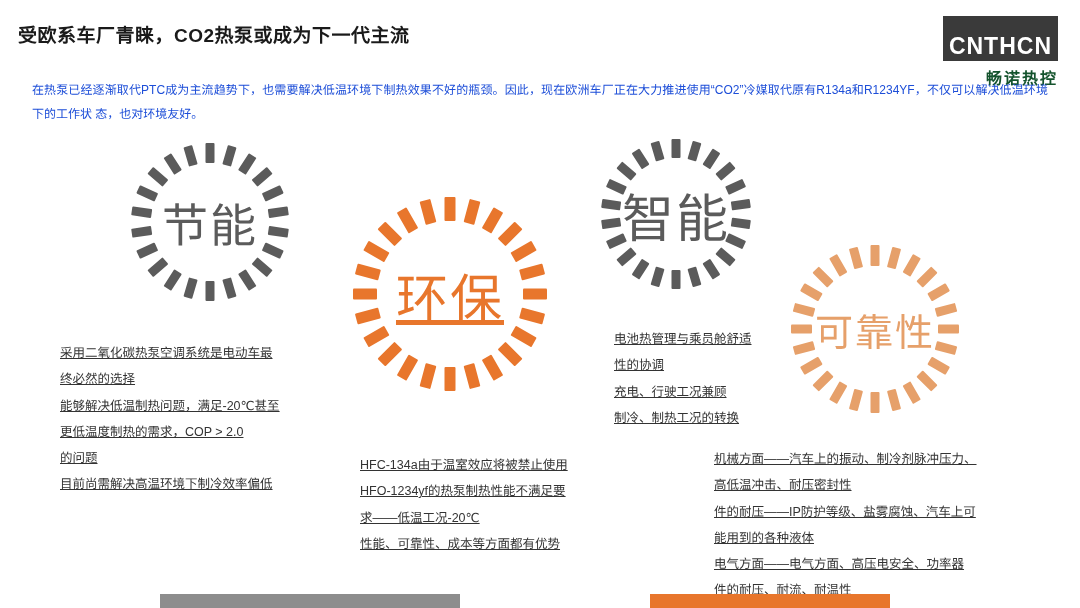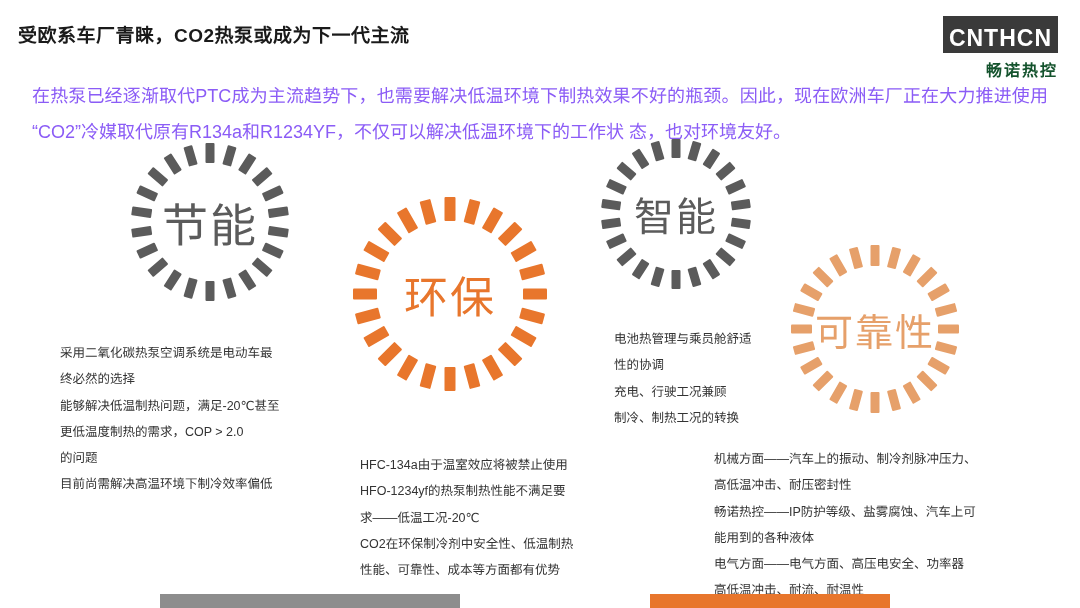--- a/index.html
+++ b/index.html
@@ -33,40 +33,40 @@
     top: 16px;
     text-align: right;
   }
   .logo-main {
     font-size: 23px;
     font-weight: bold;
     color: #ffffff;
     letter-spacing: 1px;
     background: #3a3a3a;
     display: inline-block;
-    padding: 10px 6px 3px 6px;
+    padding: 18px 6px 3px 6px;
     line-height: 1.05;
   }
   .logo-sub {
     font-size: 16px;
     font-weight: bold;
     color: #14532d;
     letter-spacing: 2px;
     margin-top: 4px;
   }
 
   
   .intro {
     position: absolute;
     left: 32px;
     top: 78px;
     width: 1016px;
-    font-size: 18px;
+    font-size: 12px;
     line-height: 2.0;
-    color: #8b5cf6;
+    color: #1d4ed8;
     text-align: justify;
   }
 
   
   .gear {
     position: absolute;
   }
   .gear svg { display: block; }
   .gear-label {
     position: absolute;
@@ -84,30 +84,31 @@
   .gear-label.gray { color: #5b5b5b; }
   .gear-label.orange { color: #e8762c; }
   .gear-label.lightorange { color: #e6a06a; }
 
   .gear1 { left: 130px; top: 142px; }
   .gear2 { left: 352px; top: 196px; }
   .gear3 { left: 600px; top: 138px; }
   .gear4 { left: 790px; top: 244px; }
 
   .gear1 .gear-label { font-size: 46px; }
-  .gear2 .gear-label { font-size: 44px; }
-  .gear3 .gear-label { font-size: 40px; }
+  .gear2 .gear-label { font-size: 52px; text-decoration: underline; }
+  .gear3 .gear-label { font-size: 52px; }
   .gear4 .gear-label { font-size: 38px; }
 
   
   .desc {
     position: absolute;
     font-size: 12.5px;
     line-height: 2.1;
     color: #333333;
+    text-decoration: underline;
   }
   .desc p { margin: 0; }
 
   .desc1 { left: 60px;  top: 340px; width: 268px; }
   .desc2 { left: 360px; top: 452px; width: 262px; }
   .desc3 { left: 614px; top: 326px; width: 190px; }
   .desc4 { left: 714px; top: 446px; width: 320px; }
 
   
   .bottom-bar {
@@ -261,36 +262,35 @@
     <p>终必然的选择</p>
     <p>能够解决低温制热问题，满足-20℃甚至</p>
     <p>更低温度制热的需求，COP &gt; 2.0</p>
     <p>的问题</p>
     <p>目前尚需解决高温环境下制冷效率偏低</p>
   </div>
 <div class="desc desc2">
     <p>HFC-134a由于温室效应将被禁止使用</p>
     <p>HFO-1234yf的热泵制热性能不满足要</p>
     <p>求——低温工况-20℃</p>
-    <p>CO2在环保制冷剂中安全性、低温制热</p>
     <p>性能、可靠性、成本等方面都有优势</p>
   </div>
 <div class="desc desc3">
     <p>电池热管理与乘员舱舒适</p>
     <p>性的协调</p>
     <p>充电、行驶工况兼顾</p>
     <p>制冷、制热工况的转换</p>
   </div>
 <div class="desc desc4">
     <p>机械方面——汽车上的振动、制冷剂脉冲压力、</p>
     <p>高低温冲击、耐压密封性</p>
-    <p>畅诺热控——IP防护等级、盐雾腐蚀、汽车上可</p>
+    <p>件的耐压——IP防护等级、盐雾腐蚀、汽车上可</p>
     <p>能用到的各种液体</p>
     <p>电气方面——电气方面、高压电安全、功率器</p>
-    <p>高低温冲击、耐流、耐温性</p>
+    <p>件的耐压、耐流、耐温性</p>
   </div>
 
 <div class="bottom-bar" id="bottom-bar">
     <div class="bb-seg" style="background: rgb(255, 255, 255); width: 160px;"></div>
     <div class="bb-seg" style="background: rgb(141, 141, 141); width: 300px;"></div>
     <div class="bb-seg" style="background: rgb(255, 255, 255); width: 190px;"></div>
     <div class="bb-seg" style="background: rgb(232, 118, 44); width: 240px;"></div>
     <div class="bb-seg" style="background: rgb(255, 255, 255); width: 190px;"></div>
   </div>
 

